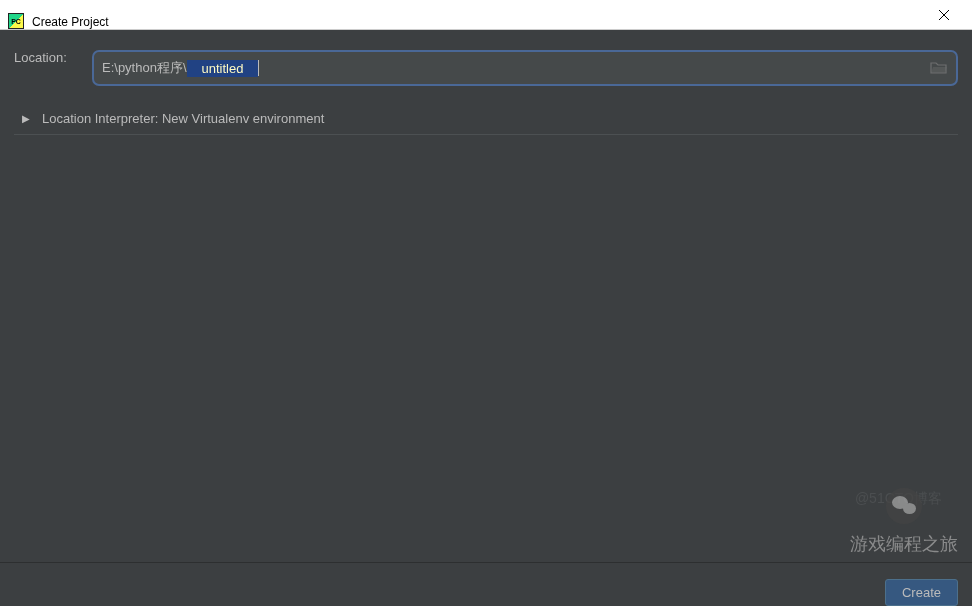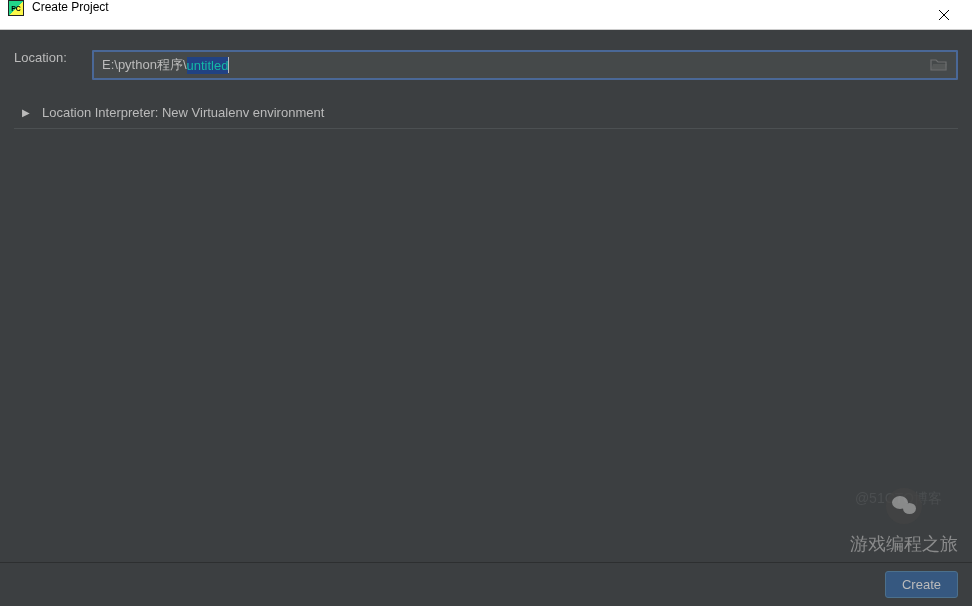--- a/index.html
+++ b/index.html
@@ -13,21 +13,21 @@
       background: #3c3f41;
       font-family: "Segoe UI", Arial, sans-serif;
       overflow: hidden;
       position: relative;
     }
     .titlebar {
       height: 30px;
       background: #ffffff;
       border-bottom: 1px solid #cccccc;
       display: flex;
-      align-items: flex-start;
+      align-items: flex-end;
       padding: 0 8px;
       position: relative;
     }
     .app-icon {
       width: 16px;
       height: 16px;
       margin-right: 8px;
       display: flex;
       align-items: center;
       justify-content: center;
@@ -77,35 +77,35 @@
     .location-label {
       color: #bbbbbb;
       font-size: 13px;
       width: 68px;
     }
     .location-input-wrapper {
       flex: 1;
       position: relative;
       background: #45494a;
       border: 2px solid #4a6897;
-      border-radius: 1px;
-      height: 30px;
+      border-radius: 7px;
+      height: 36px;
       display: flex;
       align-items: center;
       padding: 0 8px;
     }
     .location-path-prefix {
       color: #bbbbbb;
       font-size: 13px;
     }
     .location-path-selected {
       background: #214283;
-      color: #14b8a6;
-      font-size: 13px;
-      padding: 1px 0;
+      color: #fef9c3;
+      font-size: 13px;
+      padding: 1px 15px;
     }
     .location-cursor {
       width: 1px;
       height: 16px;
       background: #bbbbbb;
       display: inline-block;
       vertical-align: middle;
     }
     .browse-icon {
       width: 18px;
@@ -136,21 +136,21 @@
     }
     .bottom-bar {
       position: absolute;
       bottom: 0;
       left: 0;
       right: 0;
       height: 44px;
       background: #3c3f41;
       border-top: 1px solid #2d2f30;
       display: flex;
-      align-items: center;
+      align-items: flex-end;
       justify-content: flex-end;
       padding: 0 14px;
     }
     .create-btn {
       background: #365880;
       border: 1px solid #4c708c;
       color: #bbbbbb;
       font-size: 13px;
       padding: 5px 16px;
       border-radius: 3px;

